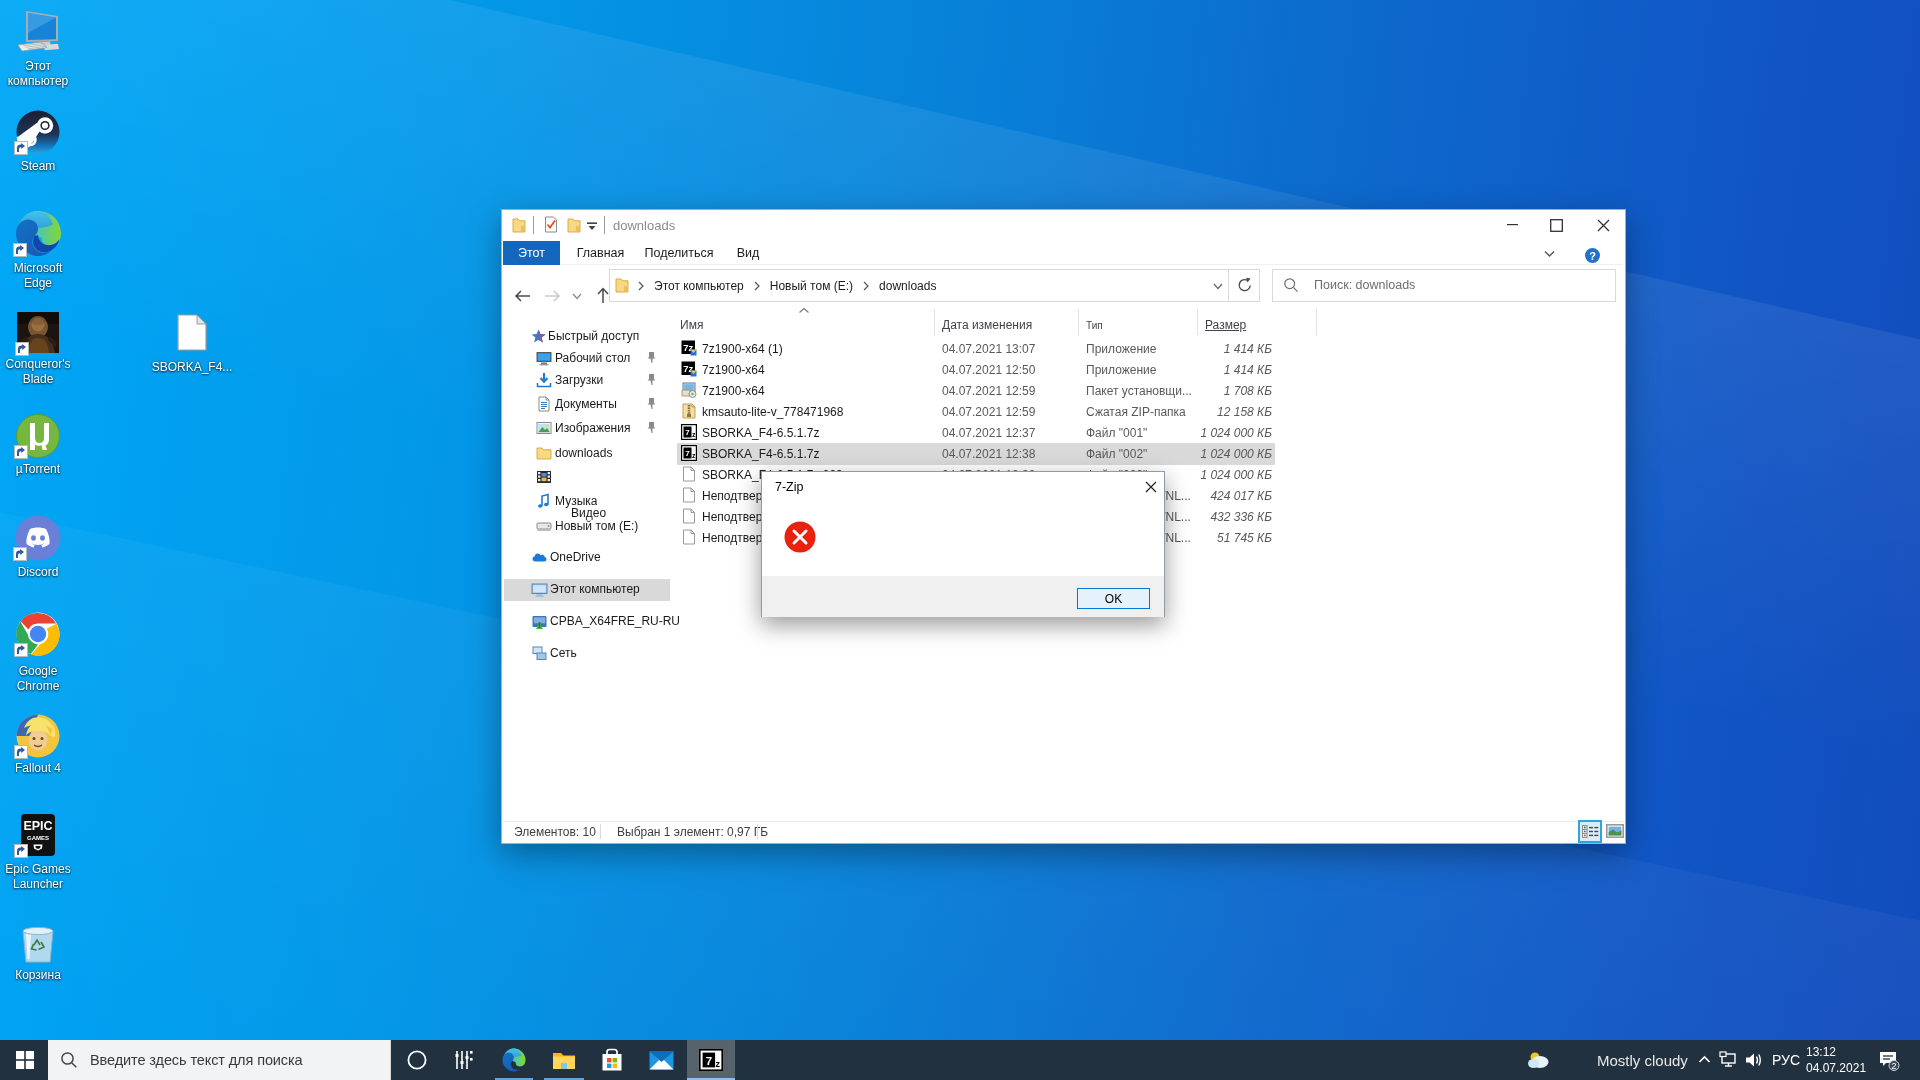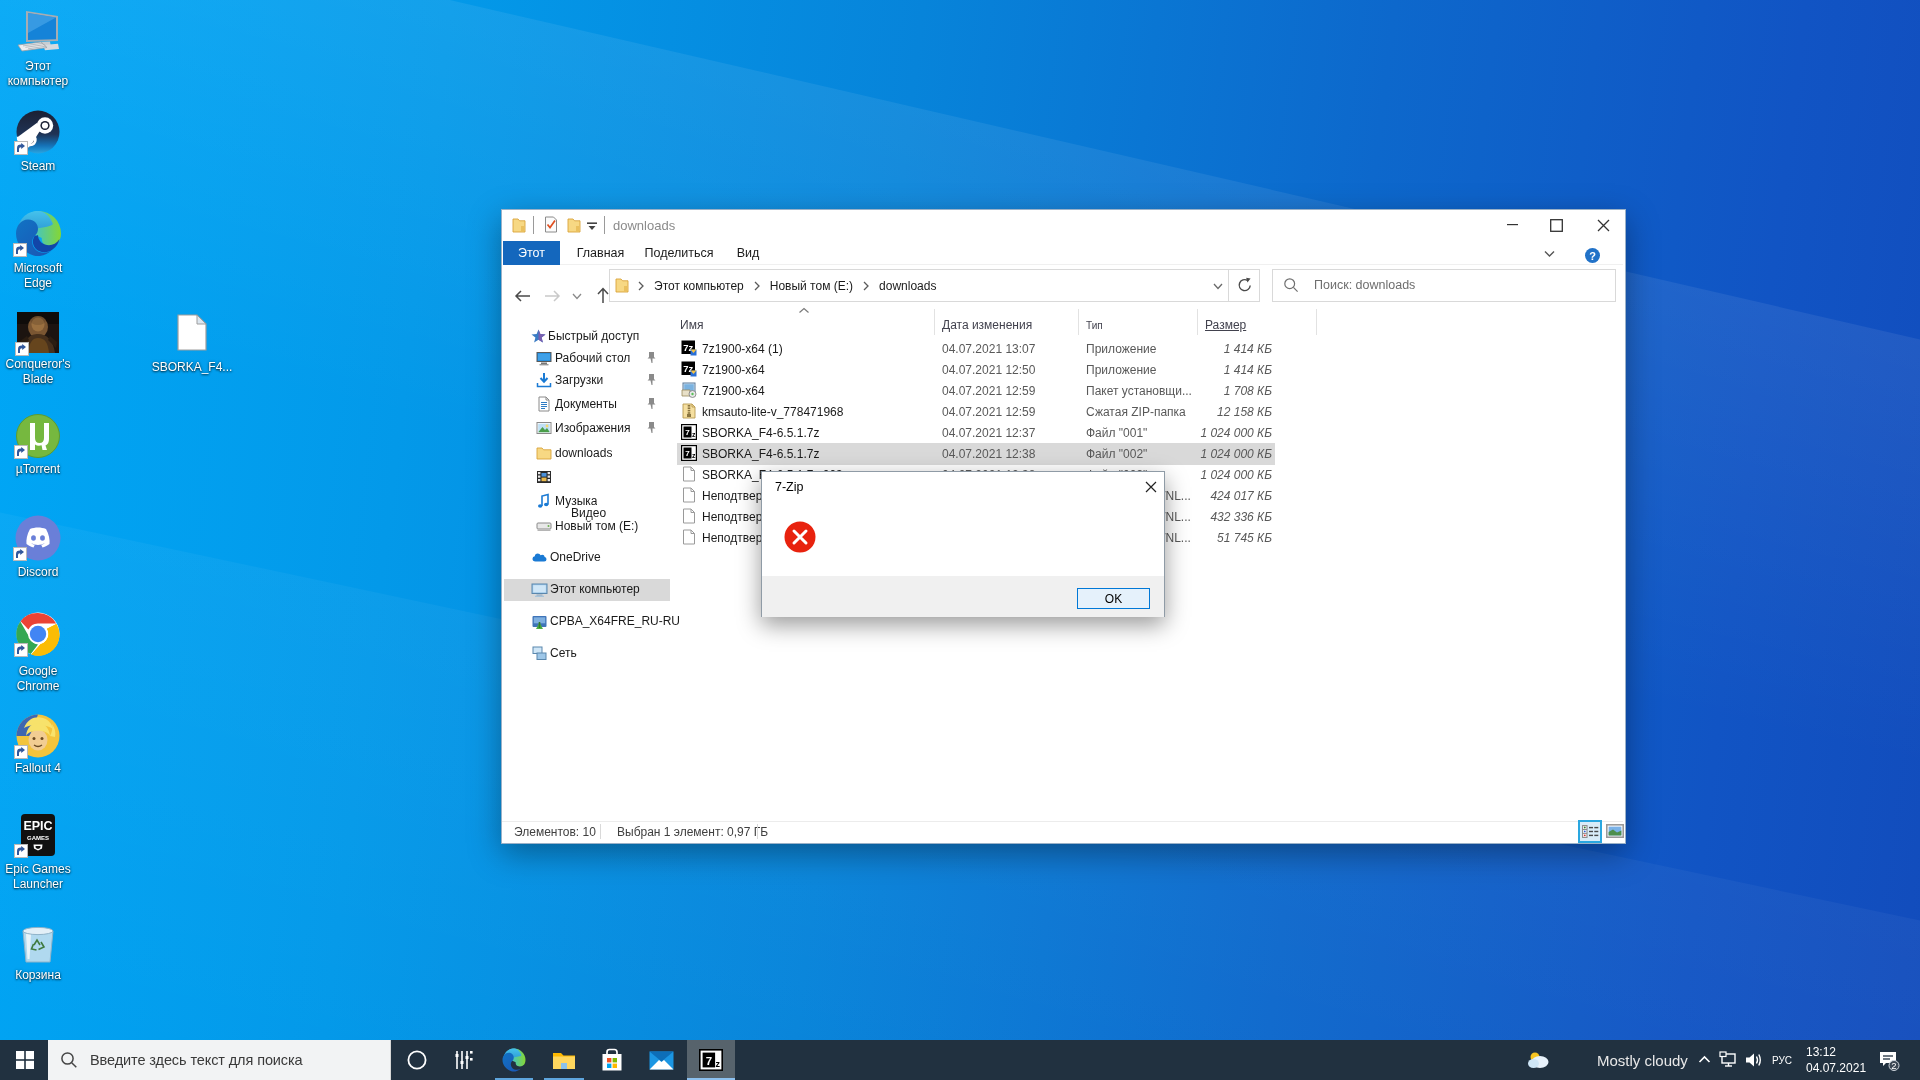--- a/index.html
+++ b/index.html
@@ -701,21 +701,21 @@
  <svg class="abs" style="left:1719px; top:11px;" width="19" height="18" viewBox="0 0 19 18">
   <rect x="3" y="3" width="13" height="9" fill="none" stroke="#fff" stroke-width="1.4"></rect>
   <line x1="6" y1="15" x2="13" y2="15" stroke="#fff" stroke-width="1.4"></line>
       <line x1="9.5" y1="12" x2="9.5" y2="15" stroke="#fff" stroke-width="1.4"></line>
   <rect x="1" y="1" width="6" height="4.5" fill="#213140" stroke="#fff" stroke-width="1.2"></rect>
  </svg>
  <svg class="abs" style="left:1745px; top:11px;" width="19" height="18" viewBox="0 0 19 18">
   <polygon points="1,6.5 4.5,6.5 9,2.5 9,15.5 4.5,11.5 1,11.5" fill="#fff"></polygon>
   <path d="M11.5 5.5 Q13.5 9 11.5 12.5 M13.8 3.5 Q16.8 9 13.8 14.5" fill="none" stroke="#fff" stroke-width="1.4"></path>
  </svg>
- <div class="abs" style="left:1772px; top:0; height:40px; display:flex; align-items:center; color:#fff; font-size:10px;">РУС</div>
+ <div class="abs" style="left:1772px; top:0; height:40px; display:flex; align-items:center; color:#fff; font-size:14px;">РУС</div>
  <div class="abs" style="left:1806px; top:4px; width:56px; color:#fff; font-size:12px; line-height:16px;">13:12<br>04.07.2021</div>
  <svg class="abs" style="left:1878px; top:10px;" width="22" height="21" viewBox="0 0 22 21">
   <path d="M2 2 L18 2 L18 13 L8 13 L5 16 L5 13 L2 13 Z" fill="#fff"></path>
   <line x1="5" y1="6" x2="15" y2="6" stroke="#213140" stroke-width="1.3"></line>
       <line x1="5" y1="9" x2="12" y2="9" stroke="#213140" stroke-width="1.3"></line>
   <circle cx="16" cy="15.5" r="5" fill="#3b4754" stroke="#cfd6dd" stroke-width="1"></circle>
   <text x="16" y="19" font-size="9.5" fill="#fff" text-anchor="middle" font-family="Liberation Sans">2</text>
  </svg>
 </div>
 

